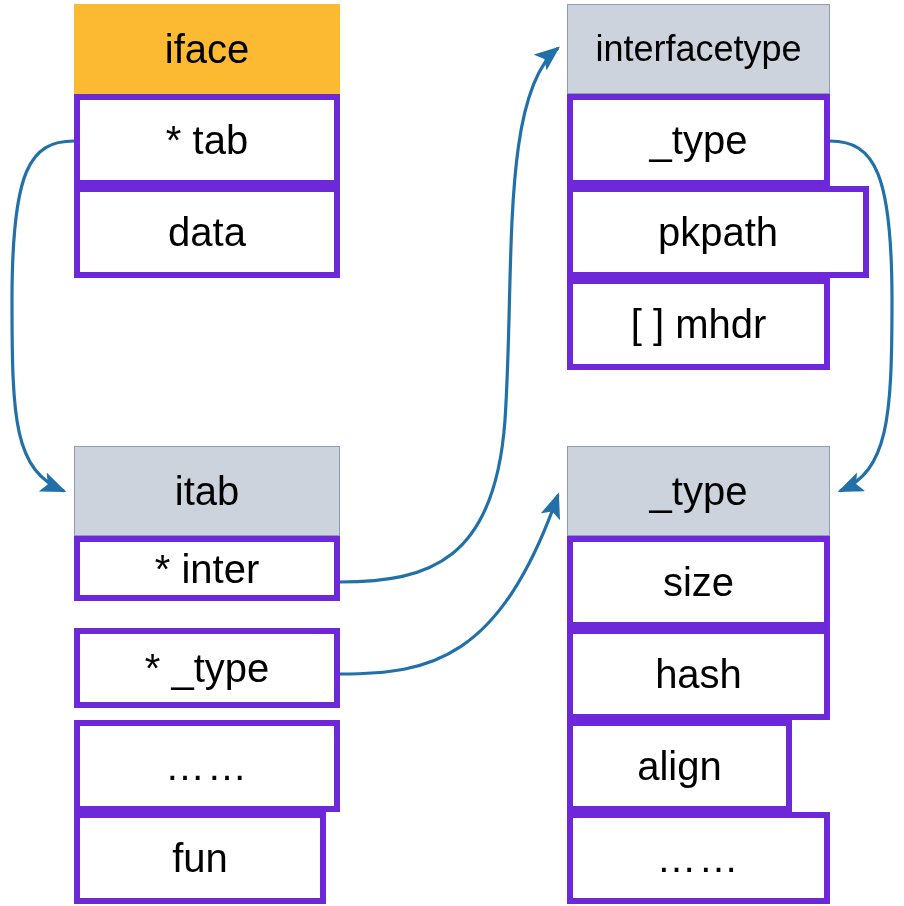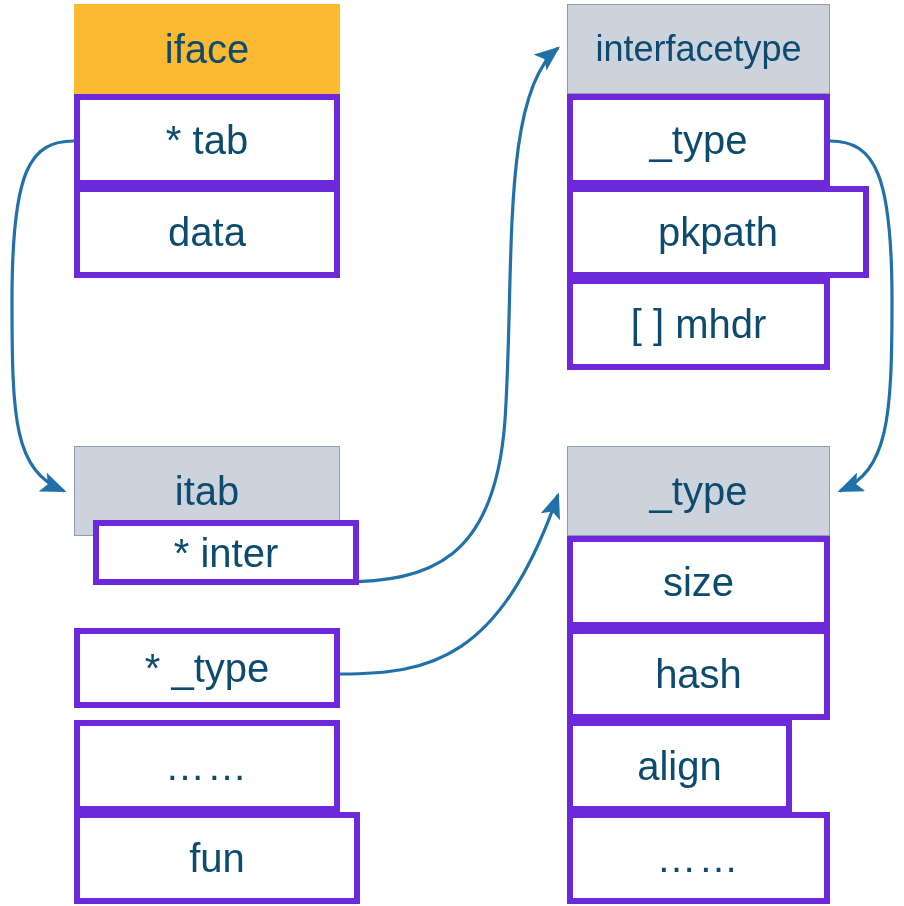--- a/index.html
+++ b/index.html
@@ -20,21 +20,21 @@
   .struct-box {
     position: absolute;
     box-sizing: border-box;
   }
   .cell {
     position: absolute;
     box-sizing: border-box;
     display: flex;
     align-items: center;
     justify-content: center;
-    color: #0c4a6e;
+    color: #000000;
     font-size: 40px;
     line-height: 1;
     white-space: pre;
   }
   .cell.header-orange {
     background: #fcb932;
     border: none;
   }
   .cell.header-gray {
     background: #ccd3dd;
@@ -88,24 +88,24 @@
 
   <div class="struct-box" style="left:567px; top:4px; width:263px; height:366px;">
     <div class="cell header-gray small-title" style="left:0px; top:0px; width:263px; height:90px;">interfacetype</div>
     <div class="cell body-row" style="left:0px; top:90px; width:263px; height:92px;">_type</div>
     <div class="cell body-row" style="left:0px; top:182px; width:302px; height:92px;">pkpath</div>
     <div class="cell body-row" style="left:0px; top:274px; width:263px; height:92px;">[ ] mhdr</div>
   </div>
 
   <div class="struct-box" style="left:74px; top:446px; width:266px; height:456px;">
     <div class="cell header-gray" style="left:0px; top:0px; width:266px; height:90px;">itab</div>
-    <div class="cell body-row" style="left:0px; top:74px; width:266px; height:65px;margin-left:19px;">* inter</div>
+    <div class="cell body-row" style="left:0px; top:90px; width:266px; height:65px;">* inter</div>
     <div class="cell body-row" style="left:0px; top:182px; width:266px; height:80px;">* _type</div>
     <div class="cell body-row dots" style="left:0px; top:274px; width:266px; height:92px;">……</div>
-    <div class="cell body-row" style="left:0px; top:366px; width:286px; height:92px;">fun</div>
+    <div class="cell body-row" style="left:0px; top:366px; width:252px; height:92px;">fun</div>
   </div>
 
   <div class="struct-box" style="left:567px; top:446px; width:263px; height:456px;">
     <div class="cell header-gray" style="left:0px; top:0px; width:263px; height:90px;">_type</div>
     <div class="cell body-row" style="left:0px; top:90px; width:263px; height:92px;">size</div>
     <div class="cell body-row" style="left:0px; top:182px; width:263px; height:92px;">hash</div>
     <div class="cell body-row" style="left:0px; top:274px; width:225px; height:92px;">align</div>
     <div class="cell body-row dots" style="left:0px; top:366px; width:263px; height:92px;">……</div>
   </div>
 

